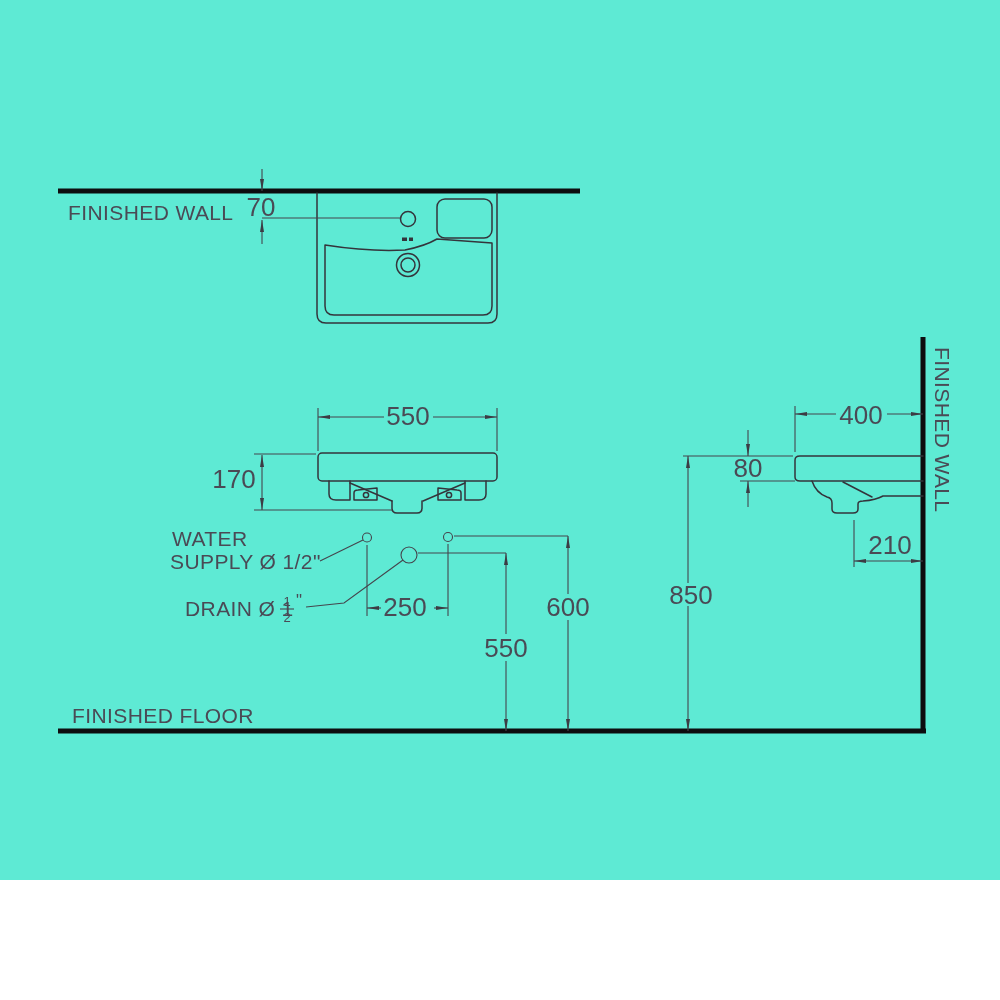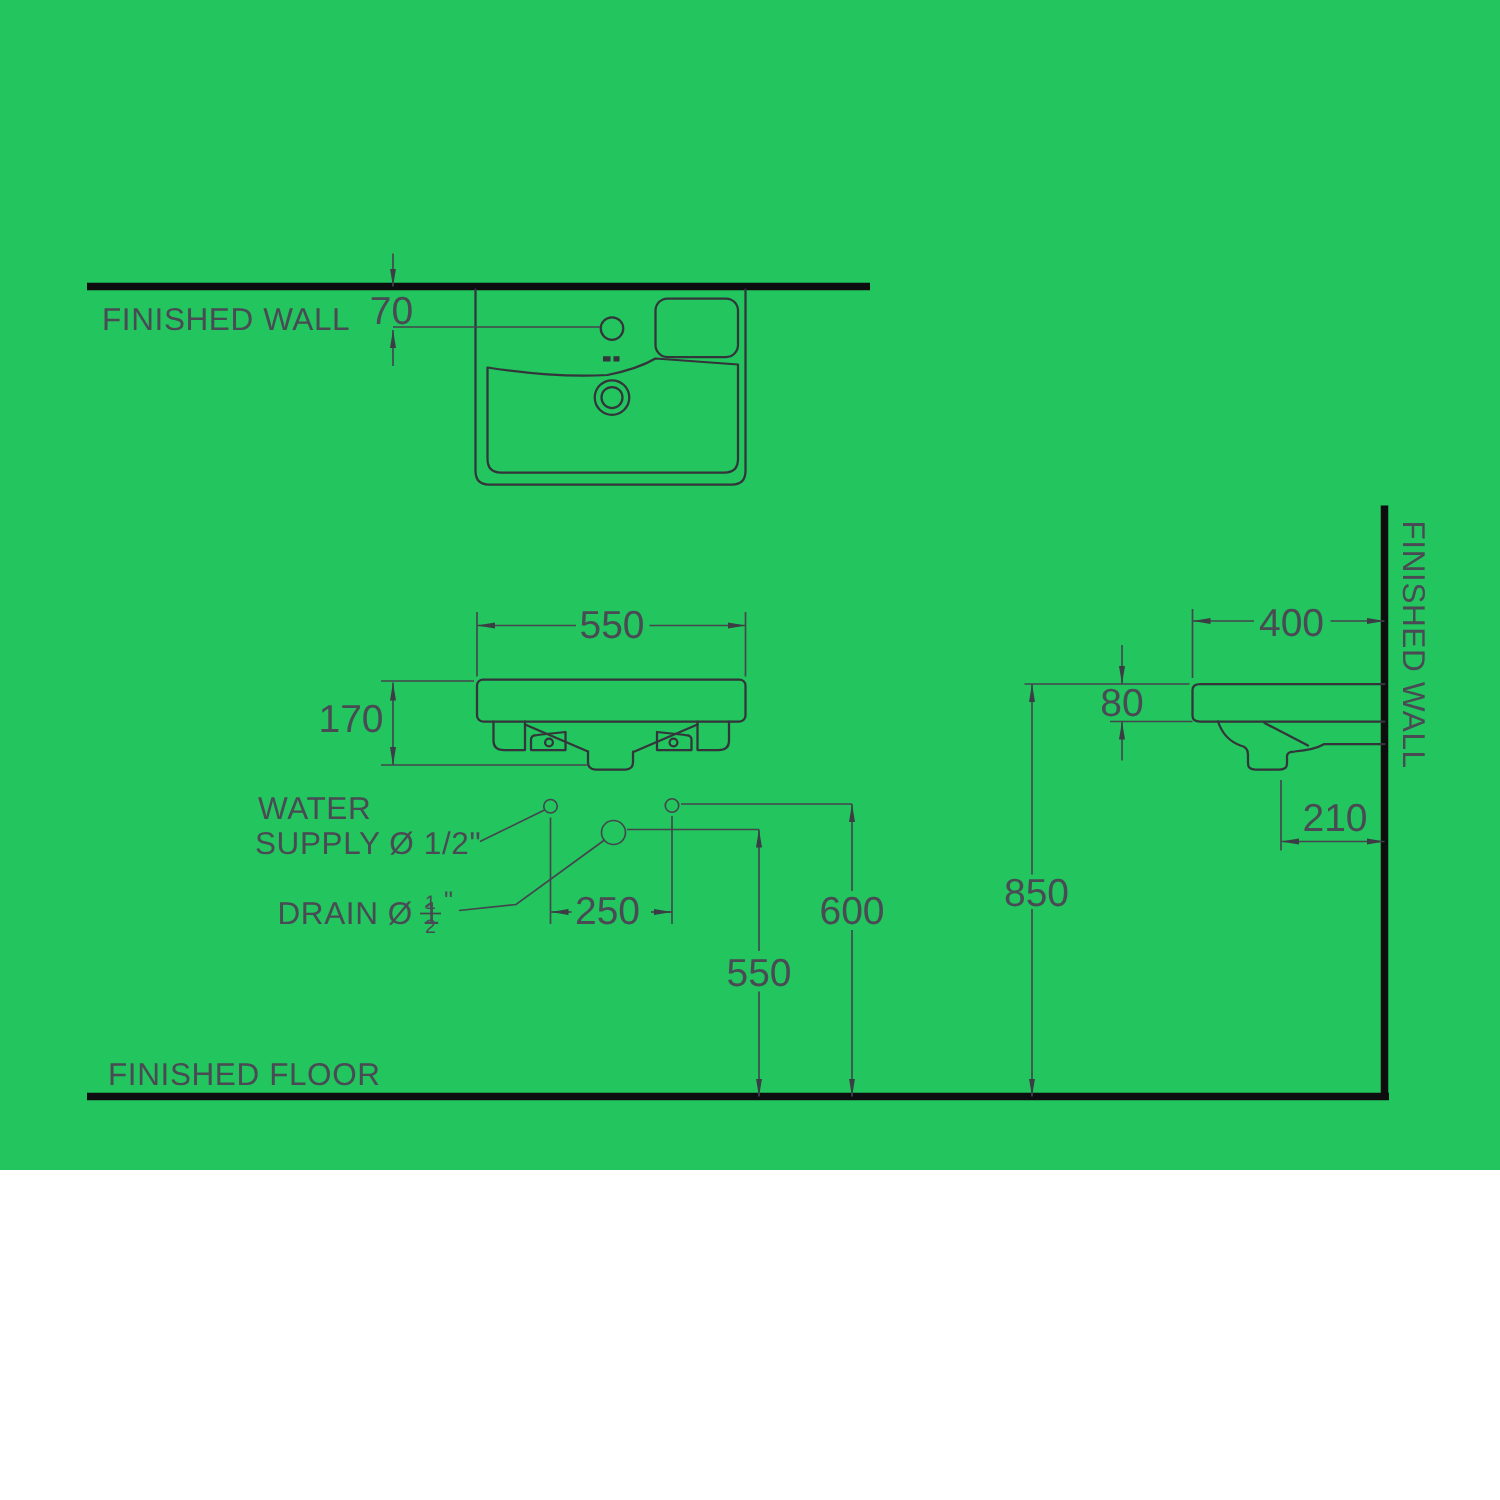--- a/index.html
+++ b/index.html
@@ -1,16 +1,16 @@
 <!DOCTYPE html>
 <html><head>
 <meta charset="utf-8">
 <style>
   html,body{margin:0;padding:0;background:#ffffff;}
-  .stage{position:relative;width:1000px;height:780px;background:#22c55e;overflow:hidden;}
+  .stage{position:relative;width:1000px;height:880px;background:#5eead4;overflow:hidden;}
   svg{display:block;}
   text{fill:#4a4a55;font-family:"Liberation Sans",sans-serif;}
   .lbl{font-size:21px;letter-spacing:.4px;}
   .dimtxt{font-size:26px;}
   .frac{font-size:13px;}
   .inch{font-size:17px;}
   .mid{text-anchor:middle;}
   .thin{stroke:#45454d;stroke-width:1.1;fill:none;}
   .outline{stroke:#34343b;stroke-width:1.5;fill:none;stroke-linejoin:round;stroke-linecap:round;}
   .heavy{stroke:#0d0d0f;stroke-width:5;fill:none;}

